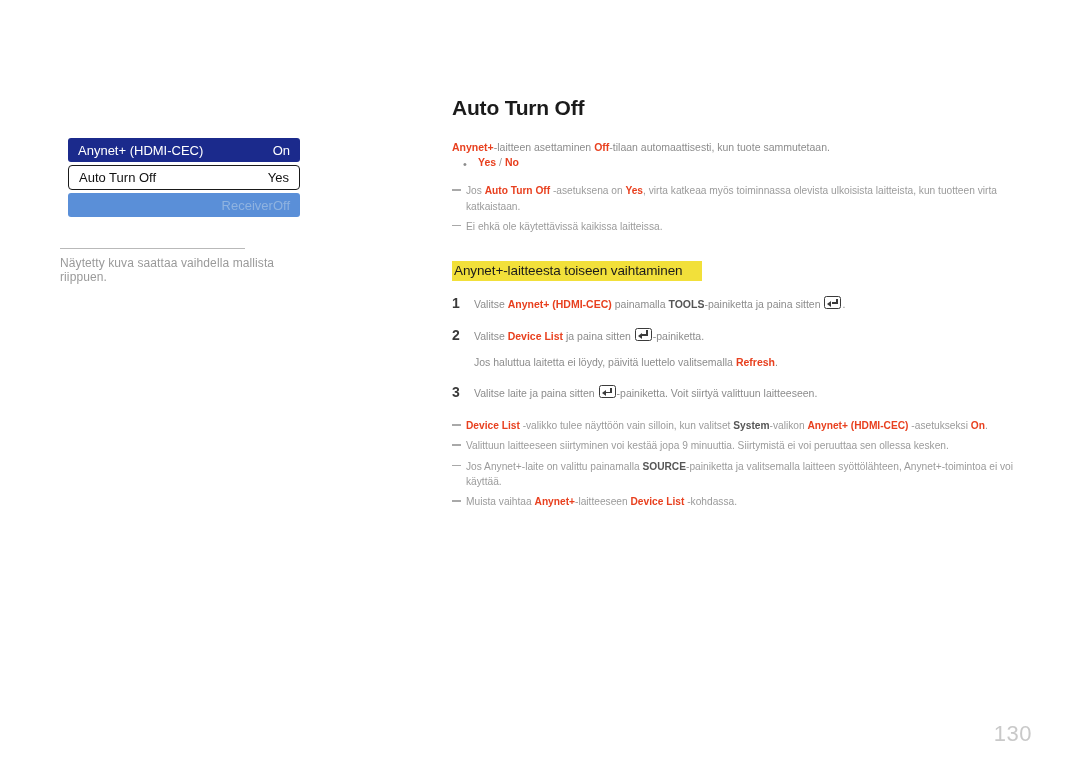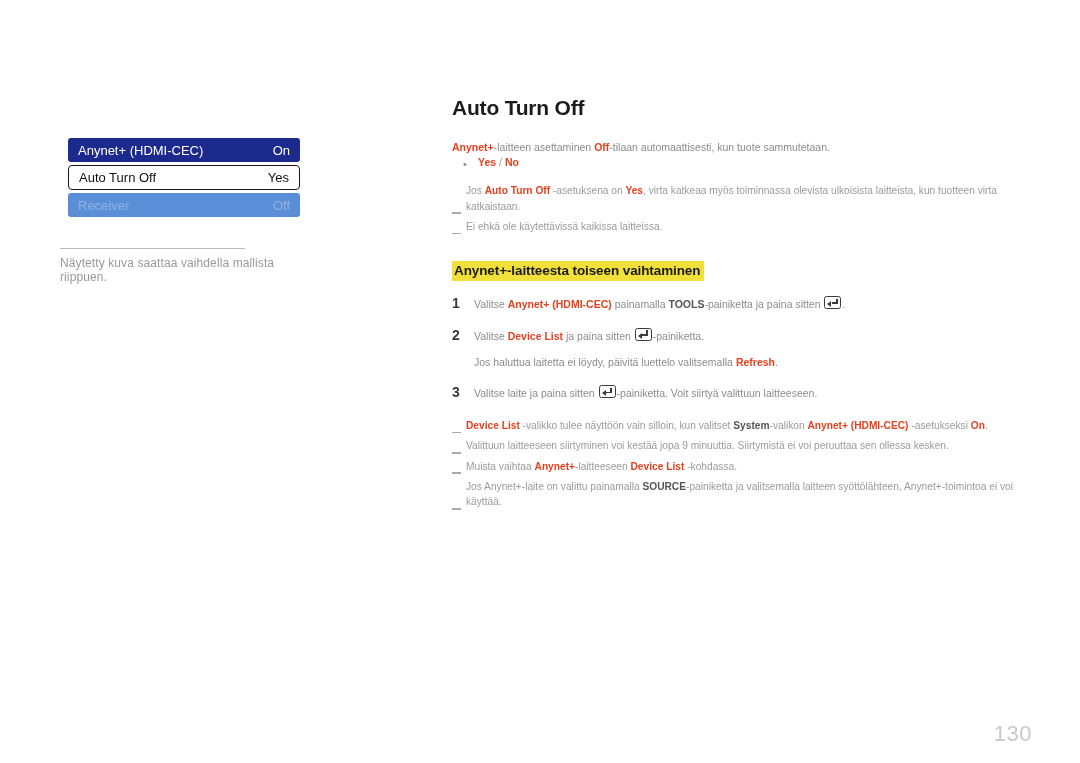--- a/index.html
+++ b/index.html
@@ -42,20 +42,21 @@
     background: #ffffff;
     color: #111111;
     border: 1.5px solid #1a1a1a;
     border-radius: 4px;
     height: 25px;
   }
   .osd-row.disabled {
     background: #5a8fd8;
     color: #8fb3e0;
     border-radius: 3px;
+    justify-content: flex-end;
   }
   .osd-label { white-space: nowrap; }
   .osd-value { white-space: nowrap; }
 
   #figure-caption-wrap {
     position: absolute;
     left: 60px;
     top: 248px;
     width: 248px;
   }
@@ -108,21 +109,20 @@
     line-height: 1.5;
   }
 
   
   .note {
     display: flex;
     font-size: 10.2px;
     line-height: 1.5;
     color: #9b9b9b;
     margin-bottom: 5px;
-    align-items: flex-end;
   }
   .note-dash {
     flex: 0 0 auto;
     width: 11px;
     margin-right: 3px;
     padding-top: 6px;
   }
   .note-dash i {
     display: block;
     width: 9px;
@@ -130,22 +130,22 @@
     background: #a9a9a9;
   }
   .note-text { flex: 1 1 auto; }
 
   
   #section-heading {
     display: inline-block;
     background: #f2e03a;
     color: #1b1b1b;
     font-size: 13.5px;
-    font-weight: bold;
-    padding: 2px 4px 3px 2px;
+    font-weight: normal;
+    padding: 2px 20px 3px 2px;
     margin: 22px 0 14px 0;
     letter-spacing: -0.1px;
   }
 
   
   .step {
     display: flex;
     align-items: flex-start;
     margin-bottom: 14px;
   }
@@ -319,26 +319,26 @@
       <span class="note-dash">
           <i></i>
         </span>
       <span class="note-text">Valittuun laitteeseen siirtyminen voi kestää jopa 9 minuuttia. Siirtymistä ei voi peruuttaa sen ollessa kesken.</span>
     </div>
 
     <div class="note">
       <span class="note-dash">
           <i></i>
         </span>
-      <span class="note-text"><span>Muista vaihtaa </span><span class="kw">Anynet+</span><span>-laitteeseen </span><span class="kw">Device List</span><span> -kohdassa.</span></span>
+      <span class="note-text"><span>Jos Anynet+-laite on valittu painamalla </span><span class="kw-plain">SOURCE</span><span>-painiketta ja valitsemalla laitteen syöttölähteen, Anynet+-toimintoa ei voi käyttää.</span></span>
     </div>
 
     <div class="note">
       <span class="note-dash">
           <i></i>
         </span>
-      <span class="note-text"><span>Jos Anynet+-laite on valittu painamalla </span><span class="kw-plain">SOURCE</span><span>-painiketta ja valitsemalla laitteen syöttölähteen, Anynet+-toimintoa ei voi käyttää.</span></span>
+      <span class="note-text"><span>Muista vaihtaa </span><span class="kw">Anynet+</span><span>-laitteeseen </span><span class="kw">Device List</span><span> -kohdassa.</span></span>
     </div>
 
   </div>
 </div>
 
 <div id="page-number">130</div>
 
 </body></html>

